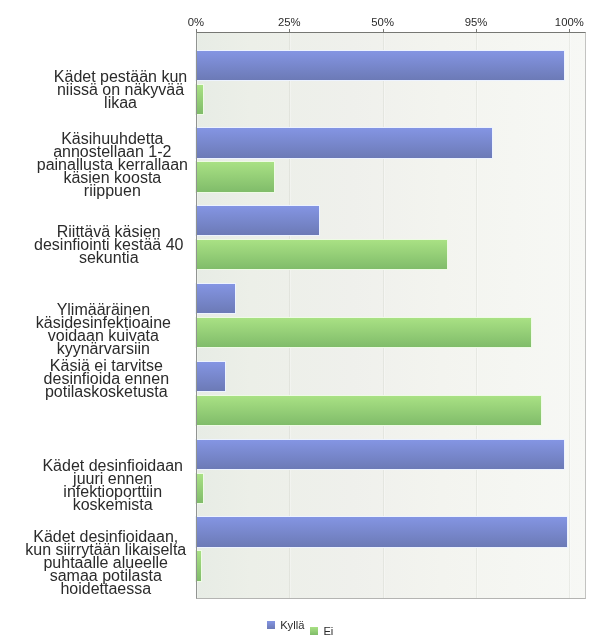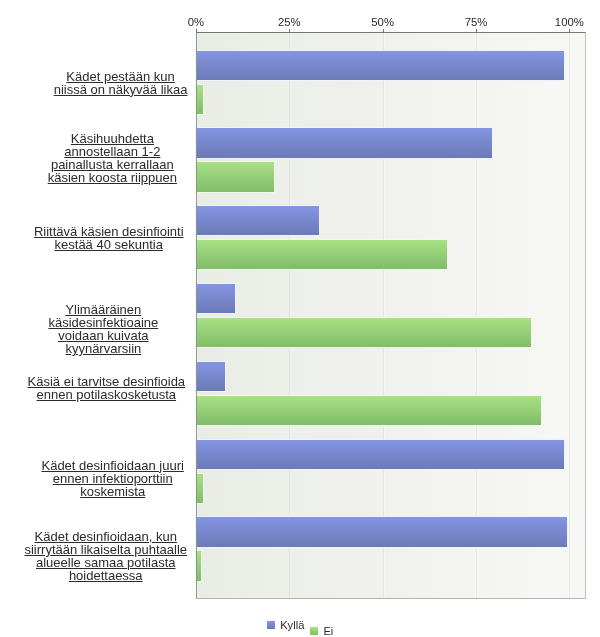--- a/index.html
+++ b/index.html
@@ -12,21 +12,21 @@
   .plot-area{position:absolute;box-sizing:border-box;}
   .plot-bg{position:absolute;left:0;top:0;right:0;bottom:0;
            background:linear-gradient(to right,#e7ece5 0%,#ecefe8 14%,#eff0ec 40%,#f3f4ef 63%,#f7f8f5 100%);}
   .plot-frame{position:absolute;left:0;top:0;right:0;bottom:0;
               border:1px solid;border-color:#767773 #c3c3c1 #b4b4b2 #919491;
               box-sizing:border-box;pointer-events:none;}
   .gridline{position:absolute;top:0;bottom:0;width:2px;
             background:linear-gradient(to right,rgba(150,155,140,.14) 0 1px,rgba(255,255,255,.28) 1px 2px);}
   .tick{position:absolute;width:1px;background:#767773;}
   .tick-label{position:absolute;font-size:11.3px;color:#2b2b2b;text-align:center;white-space:nowrap;}
-  .cat-label{position:absolute;font-size:13px;color:#2b2b2b;text-align:center;line-height:13px;text-decoration:underline;}
+  .cat-label{position:absolute;font-size:16px;color:#2b2b2b;text-align:center;line-height:13px;}
   .bar{position:absolute;box-sizing:border-box;}
   .legend{position:absolute;display:flex;align-items:center;justify-content:center;transform:translateZ(0);}
   .legend-item{display:flex;align-items:center;}
   .legend-swatch{width:8px;height:8px;display:inline-block;}
   .legend-text{font-size:11.2px;color:#2b2b2b;margin-left:5.5px;white-space:nowrap;line-height:11px;}
   .legend-item + .legend-item{margin-left:5.5px;margin-top:12px;}
 </style>
 </head>
 <body>
 
@@ -59,30 +59,30 @@
     <div class="plot-frame"></div>
   </div>
   <div id="ticks">
       <div class="tick" style="left: 196px; top: 29px; height: 3px;"></div>
       <div class="tick-label" style="left: 146px; width: 100px; top: 15.5px;">0%</div>
       <div class="tick" style="left: 289px; top: 29px; height: 3px;"></div>
       <div class="tick-label" style="left: 239.325px; width: 100px; top: 15.5px;">25%</div>
       <div class="tick" style="left: 383px; top: 29px; height: 3px;"></div>
       <div class="tick-label" style="left: 332.65px; width: 100px; top: 15.5px;">50%</div>
       <div class="tick" style="left: 476px; top: 29px; height: 3px;"></div>
-      <div class="tick-label" style="left: 425.975px; width: 100px; top: 15.5px;">75%</div>
+      <div class="tick-label" style="left: 425.975px; width: 100px; top: 15.5px;">95%</div>
       <div class="tick" style="left: 569px; top: 29px; height: 3px;"></div>
       <div class="tick-label" style="left: 519.3px; width: 100px; top: 15.5px;">100%</div>
     </div>
   <div id="catlabels">
       <div class="cat-label" style="left: 52.1px; width: 136.9px; top: 69.65px;">Kädet pestään kun niissä on näkyvää likaa</div>
       <div class="cat-label" style="left: 35.7px; width: 153.3px; top: 132px;">Käsihuuhdetta annostellaan 1-2 painallusta kerrallaan käsien koosta riippuen</div>
       <div class="cat-label" style="left: 28.5px; width: 160.5px; top: 225.25px;">Riittävä käsien desinfiointi kestää 40 sekuntia</div>
       <div class="cat-label" style="left: 24px; width: 158.7px; top: 303.05px;">Ylimääräinen käsidesinfektioaine voidaan kuivata kyynärvarsiin</div>
-      <div class="cat-label" style="left: 23.7px; width: 165.3px; top: 375px;">Käsiä ei tarvitse desinfioida ennen potilaskosketusta</div>
+      <div class="cat-label" style="left: 23.7px; width: 165.3px; top: 359px;">Käsiä ei tarvitse desinfioida ennen potilaskosketusta</div>
       <div class="cat-label" style="left: 36.4px; width: 152.6px; top: 458.65px;">Kädet desinfioidaan juuri ennen infektioporttiin koskemista</div>
       <div class="cat-label" style="left: 22.5px; width: 166.5px; top: 529.95px;">Kädet desinfioidaan, kun siirrytään likaiselta puhtaalle alueelle samaa potilasta hoidettaessa</div>
     </div>
   <div class="legend" id="legend" style="left: 0px; right: 0px; top: 617px; height: 16px;">
       <div class="legend-item">
         <span class="legend-swatch" style="background: linear-gradient(rgb(132, 149, 227), rgb(108, 122, 182));"></span>
         <span class="legend-text">Kyllä</span>
       </div>
       <div class="legend-item">
         <span class="legend-swatch" style="background: linear-gradient(rgb(169, 225, 132), rgb(128, 188, 106));"></span>

